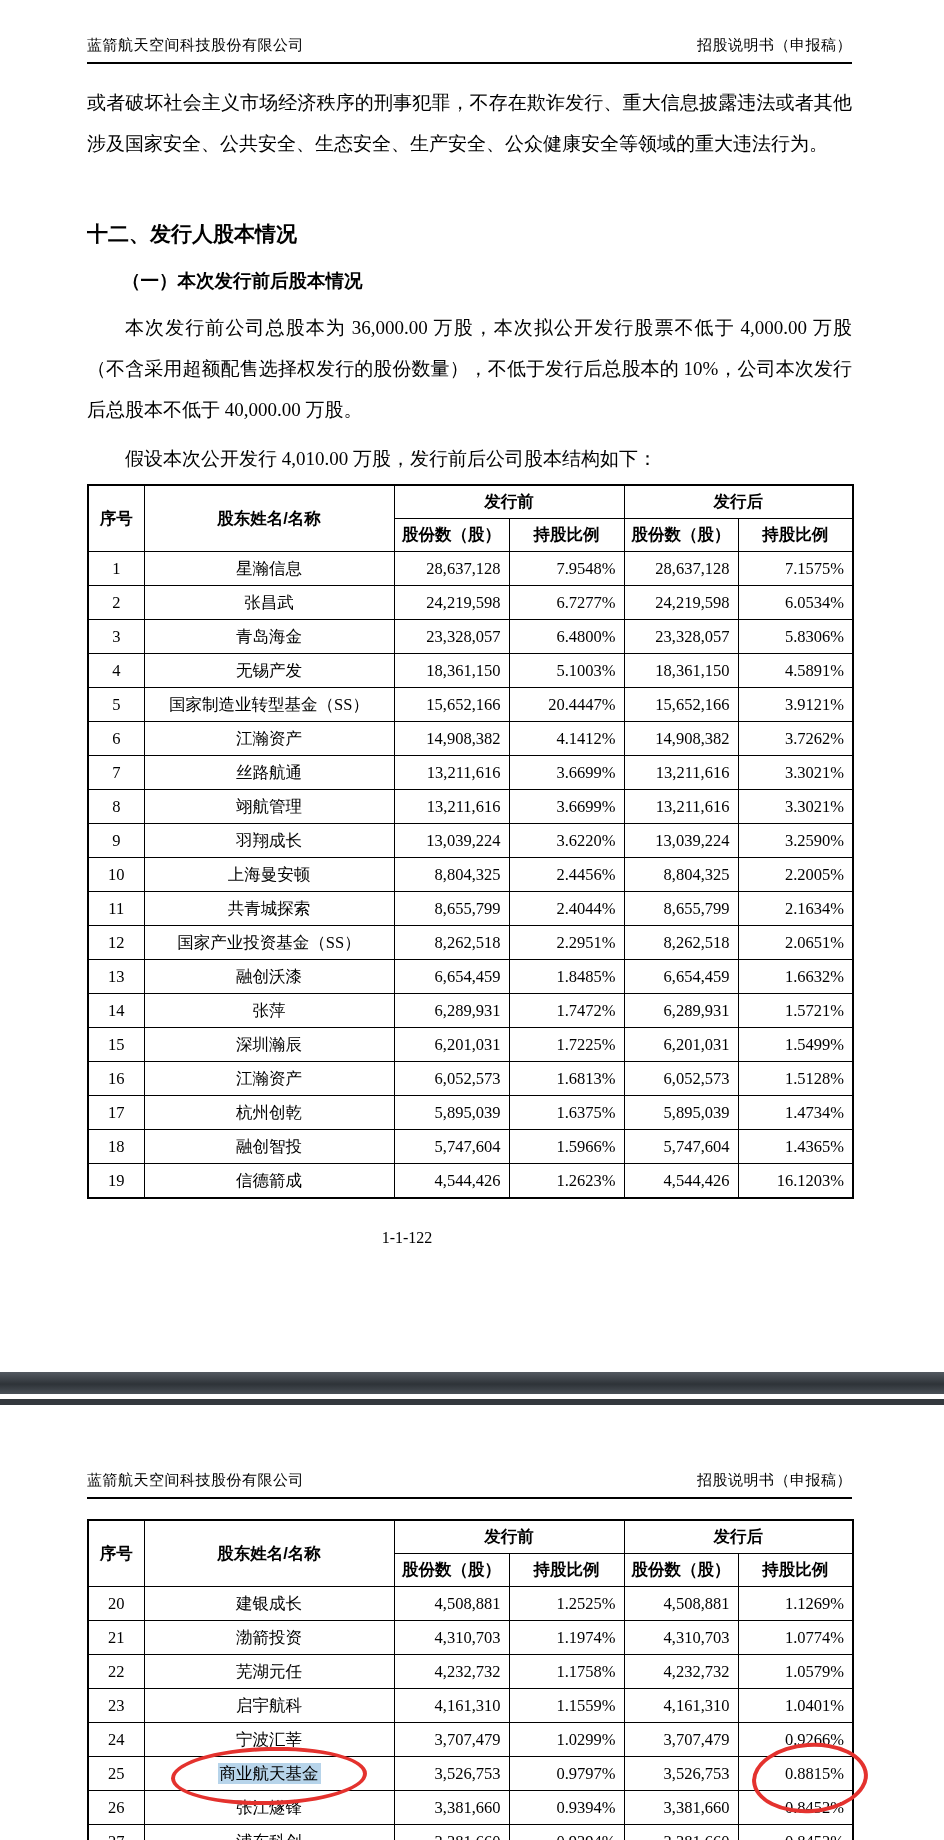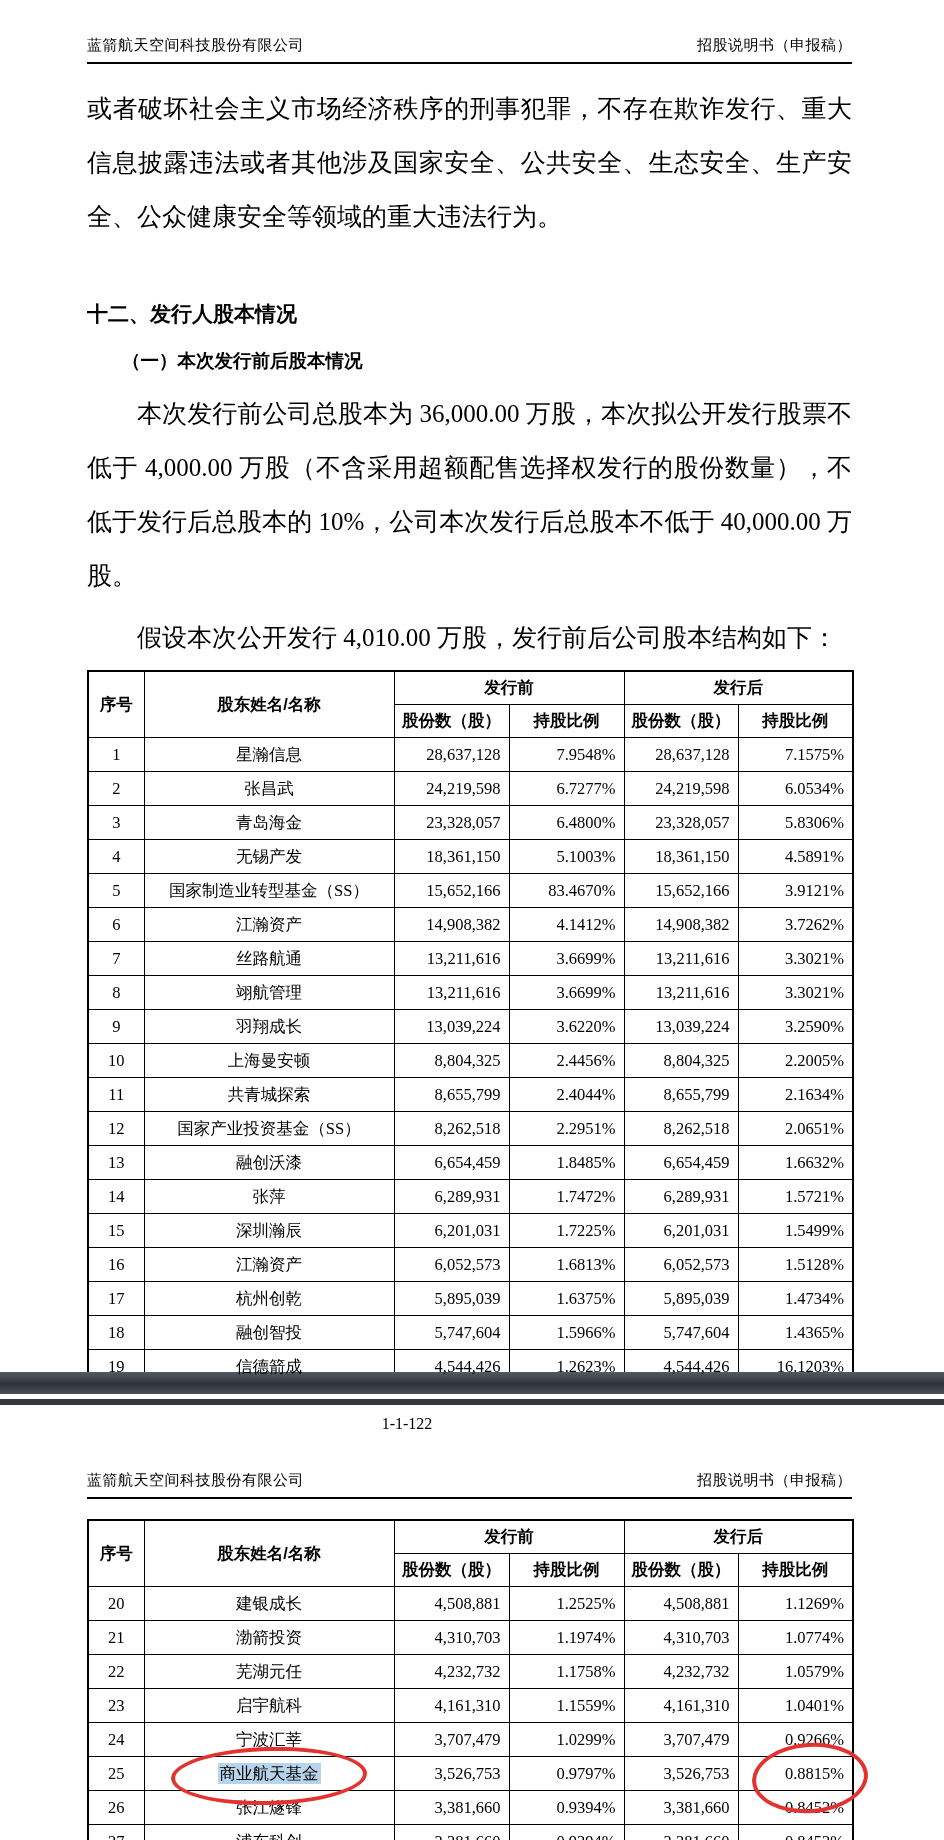--- a/index.html
+++ b/index.html
@@ -8,21 +8,21 @@
     font-family:"Liberation Serif","DejaVu Serif",serif;color:#000;
   }
   .page{box-sizing:border-box;padding-left:87px;padding-right:92px;}
   .page1{height:1372px;}
   .doc-header{
     display:flex;justify-content:space-between;align-items:flex-end;
     padding-top:36px;padding-bottom:7px;border-bottom:2px solid #000;
     font-size:15px;letter-spacing:.5px;
   }
   .p2-header{padding-top:66px;}
-  .body-par{font-size:25px;line-height:2.16;text-align:justify;margin:0;}
+  .body-par{font-size:19px;line-height:2.16;text-align:justify;margin:0;}
   .intro{margin-top:18px;}
   .indent{text-indent:2em;}
   .sec-title{
     font-family:"Liberation Sans","DejaVu Sans",sans-serif;font-weight:700;
     font-size:21px;margin:56px 0 0 0;
   }
   .subsec-title{
     font-family:"Liberation Sans","DejaVu Sans",sans-serif;font-weight:700;
     font-size:18.5px;margin:20px 0 0 0;padding-left:35px;
   }
@@ -128,21 +128,21 @@
             <td class="name">无锡产发</td>
             <td class="num">18,361,150</td>
             <td class="num">5.1003%</td>
             <td class="num">18,361,150</td>
             <td class="num">4.5891%</td>
           </tr>
           <tr>
             <td class="idx">5</td>
             <td class="name">国家制造业转型基金（SS）</td>
             <td class="num">15,652,166</td>
-            <td class="num">83.4670%</td>
+            <td class="num">20.4447%</td>
             <td class="num">15,652,166</td>
             <td class="num">3.9121%</td>
           </tr>
           <tr>
             <td class="idx">6</td>
             <td class="name">江瀚资产</td>
             <td class="num">14,908,382</td>
             <td class="num">4.1412%</td>
             <td class="num">14,908,382</td>
             <td class="num">3.7262%</td>

